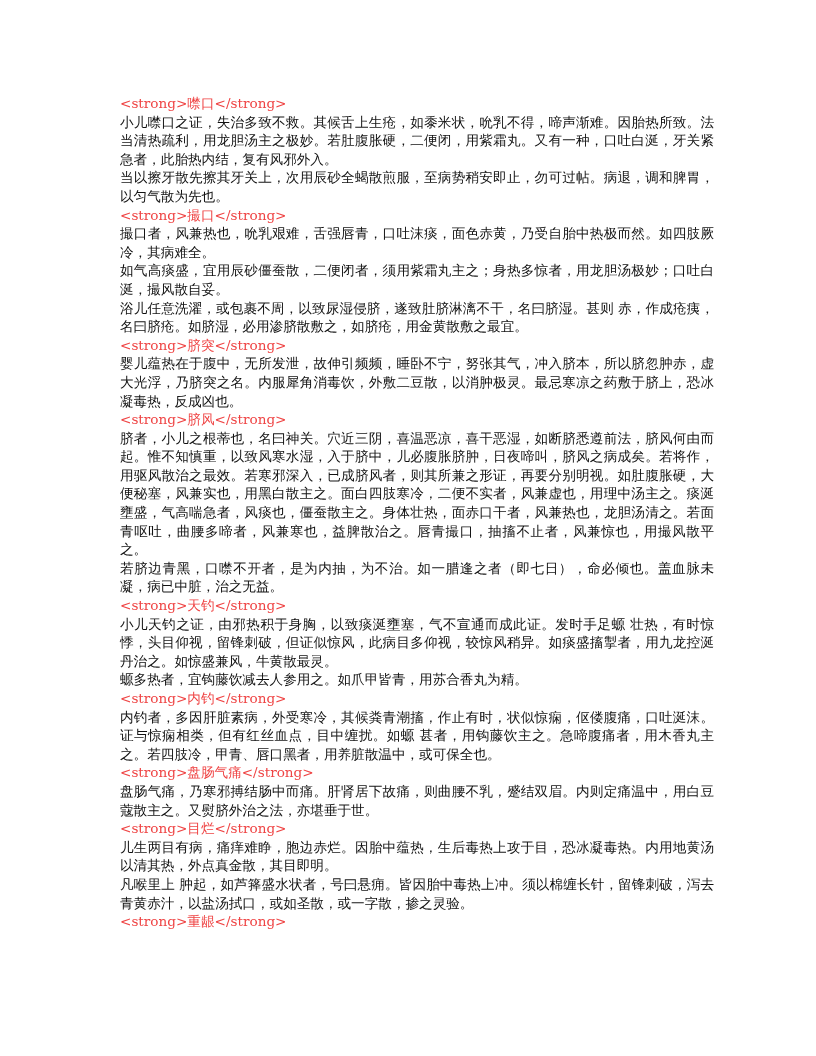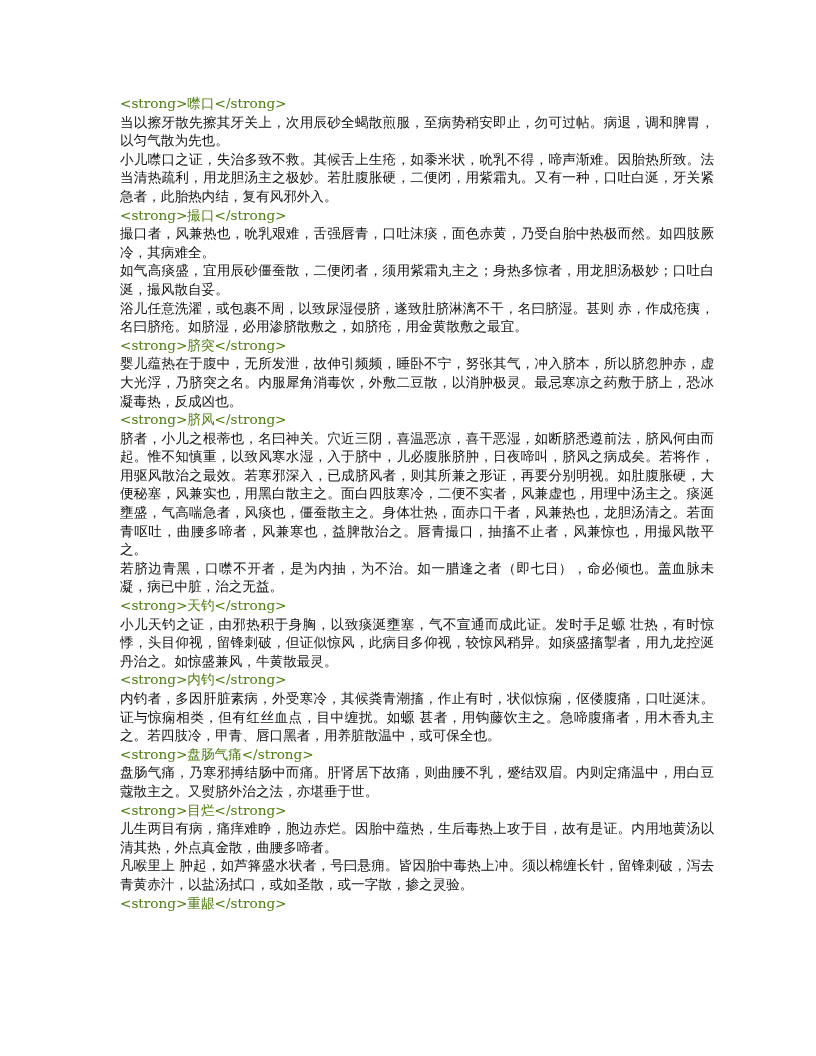--- a/index.html
+++ b/index.html
@@ -10,41 +10,42 @@
       top: 94px;
       width: 594px;
       font-family: "DejaVu Serif", "Liberation Serif", serif;
       font-size: 13.6px;
       line-height: 18.6px;
       color: #111111;
       text-align: justify;
       text-justify: inter-character;
     }
     .page p { margin: 0; padding: 0; }
-    .heading { color: #4d7c0f; }
+    .heading { color: #ef4444; }
   </style>
 </head>
 <body>
 
 <div class="page">
   <p class="heading">&lt;strong&gt;噤口&lt;/strong&gt;</p>
+  <p>小儿噤口之证，失治多致不救。其候舌上生疮，如黍米状，吮乳不得，啼声渐难。因胎热所致。法当清热疏利，用龙胆汤主之极妙。若肚腹胀硬，二便闭，用紫霜丸。又有一种，口吐白涎，牙关紧急者，此胎热内结，复有风邪外入。</p>
   <p>当以擦牙散先擦其牙关上，次用辰砂全蝎散煎服，至病势稍安即止，勿可过帖。病退，调和脾胃，以匀气散为先也。</p>
-  <p>小儿噤口之证，失治多致不救。其候舌上生疮，如黍米状，吮乳不得，啼声渐难。因胎热所致。法当清热疏利，用龙胆汤主之极妙。若肚腹胀硬，二便闭，用紫霜丸。又有一种，口吐白涎，牙关紧急者，此胎热内结，复有风邪外入。</p>
   <p class="heading">&lt;strong&gt;撮口&lt;/strong&gt;</p>
   <p>撮口者，风兼热也，吮乳艰难，舌强唇青，口吐沫痰，面色赤黄，乃受自胎中热极而然。如四肢厥冷，其病难全。</p>
   <p>如气高痰盛，宜用辰砂僵蚕散，二便闭者，须用紫霜丸主之；身热多惊者，用龙胆汤极妙；口吐白涎，撮风散自妥。</p>
   <p>浴儿任意洗濯，或包裹不周，以致尿湿侵脐，遂致肚脐淋漓不干，名曰脐湿。甚则 赤，作成疮痍，名曰脐疮。如脐湿，必用渗脐散敷之，如脐疮，用金黄散敷之最宜。</p>
   <p class="heading">&lt;strong&gt;脐突&lt;/strong&gt;</p>
   <p>婴儿蕴热在于腹中，无所发泄，故伸引频频，睡卧不宁，努张其气，冲入脐本，所以脐忽肿赤，虚大光浮，乃脐突之名。内服犀角消毒饮，外敷二豆散，以消肿极灵。最忌寒凉之药敷于脐上，恐冰凝毒热，反成凶也。</p>
   <p class="heading">&lt;strong&gt;脐风&lt;/strong&gt;</p>
   <p>脐者，小儿之根蒂也，名曰神关。穴近三阴，喜温恶凉，喜干恶湿，如断脐悉遵前法，脐风何由而起。惟不知慎重，以致风寒水湿，入于脐中，儿必腹胀脐肿，日夜啼叫，脐风之病成矣。若将作，用驱风散治之最效。若寒邪深入，已成脐风者，则其所兼之形证，再要分别明视。如肚腹胀硬，大便秘塞，风兼实也，用黑白散主之。面白四肢寒冷，二便不实者，风兼虚也，用理中汤主之。痰涎壅盛，气高喘急者，风痰也，僵蚕散主之。身体壮热，面赤口干者，风兼热也，龙胆汤清之。若面青呕吐，曲腰多啼者，风兼寒也，益脾散治之。唇青撮口，抽搐不止者，风兼惊也，用撮风散平之。</p>
   <p>若脐边青黑，口噤不开者，是为内抽，为不治。如一腊逢之者（即七日），命必倾也。盖血脉未凝，病已中脏，治之无益。</p>
   <p class="heading">&lt;strong&gt;天钓&lt;/strong&gt;</p>
   <p>小儿天钓之证，由邪热积于身胸，以致痰涎壅塞，气不宣通而成此证。发时手足螈 壮热，有时惊悸，头目仰视，留锋刺破，但证似惊风，此病目多仰视，较惊风稍异。如痰盛搐掣者，用九龙控涎丹治之。如惊盛兼风，牛黄散最灵。</p>
+  <p>螈多热者，宜钩藤饮减去人参用之。如爪甲皆青，用苏合香丸为精。</p>
   <p class="heading">&lt;strong&gt;内钓&lt;/strong&gt;</p>
   <p>内钓者，多因肝脏素病，外受寒冷，其候粪青潮搐，作止有时，状似惊痫，伛偻腹痛，口吐涎沫。证与惊痫相类，但有红丝血点，目中缠扰。如螈 甚者，用钩藤饮主之。急啼腹痛者，用木香丸主之。若四肢冷，甲青、唇口黑者，用养脏散温中，或可保全也。</p>
   <p class="heading">&lt;strong&gt;盘肠气痛&lt;/strong&gt;</p>
   <p>盘肠气痛，乃寒邪搏结肠中而痛。肝肾居下故痛，则曲腰不乳，蹙结双眉。内则定痛温中，用白豆蔻散主之。又熨脐外治之法，亦堪垂于世。</p>
   <p class="heading">&lt;strong&gt;目烂&lt;/strong&gt;</p>
-  <p>儿生两目有病，痛痒难睁，胞边赤烂。因胎中蕴热，生后毒热上攻于目，故有是证。内用地黄汤以清其热，外点真金散，曲腰多啼者。</p>
+  <p>儿生两目有病，痛痒难睁，胞边赤烂。因胎中蕴热，生后毒热上攻于目，恐冰凝毒热。内用地黄汤以清其热，外点真金散，其目即明。</p>
   <p>凡喉里上 肿起，如芦箨盛水状者，号曰悬痈。皆因胎中毒热上冲。须以棉缠长针，留锋刺破，泻去青黄赤汁，以盐汤拭口，或如圣散，或一字散，掺之灵验。</p>
   <p class="heading">&lt;strong&gt;重龈&lt;/strong&gt;</p>
 </div>
 
 </body></html>

